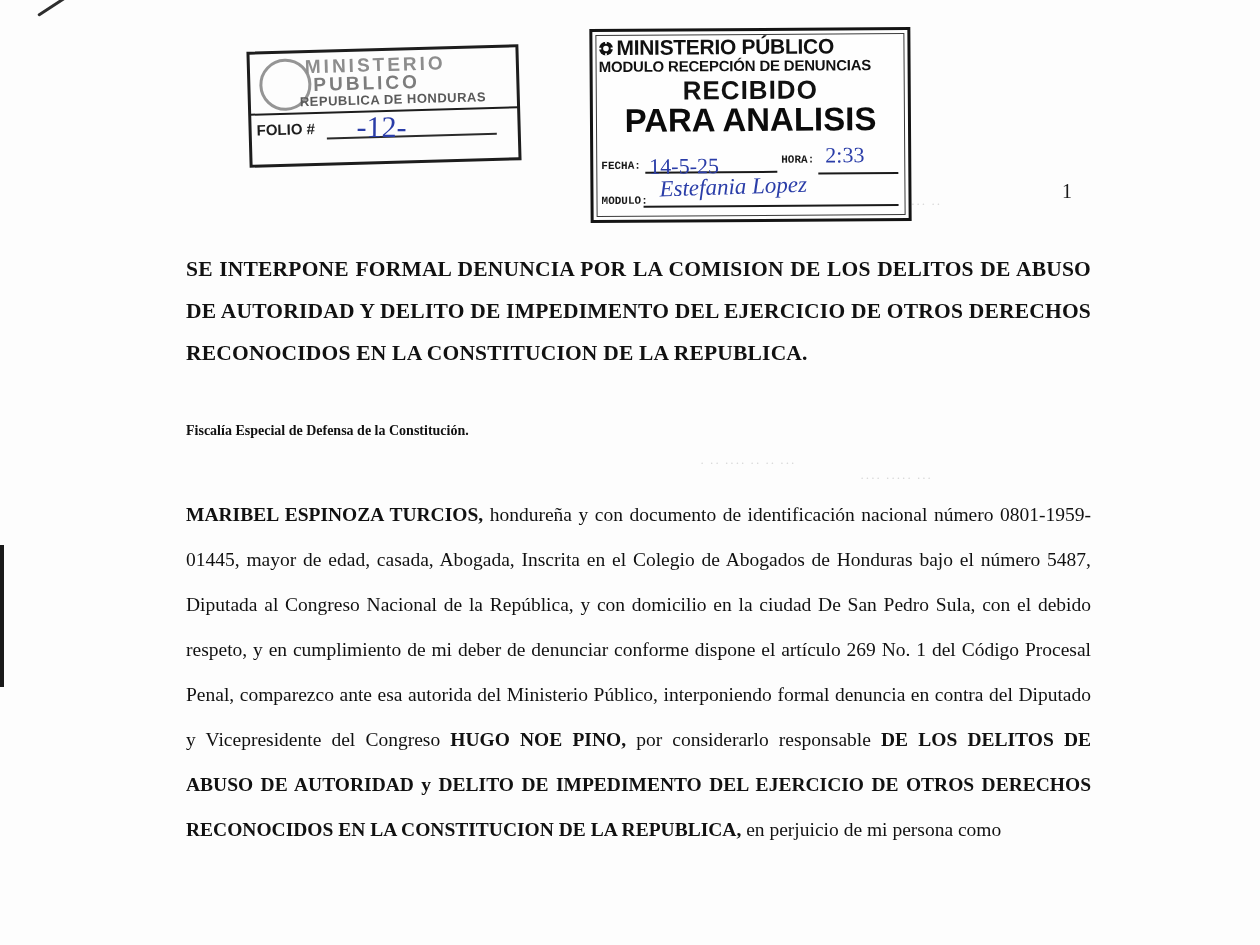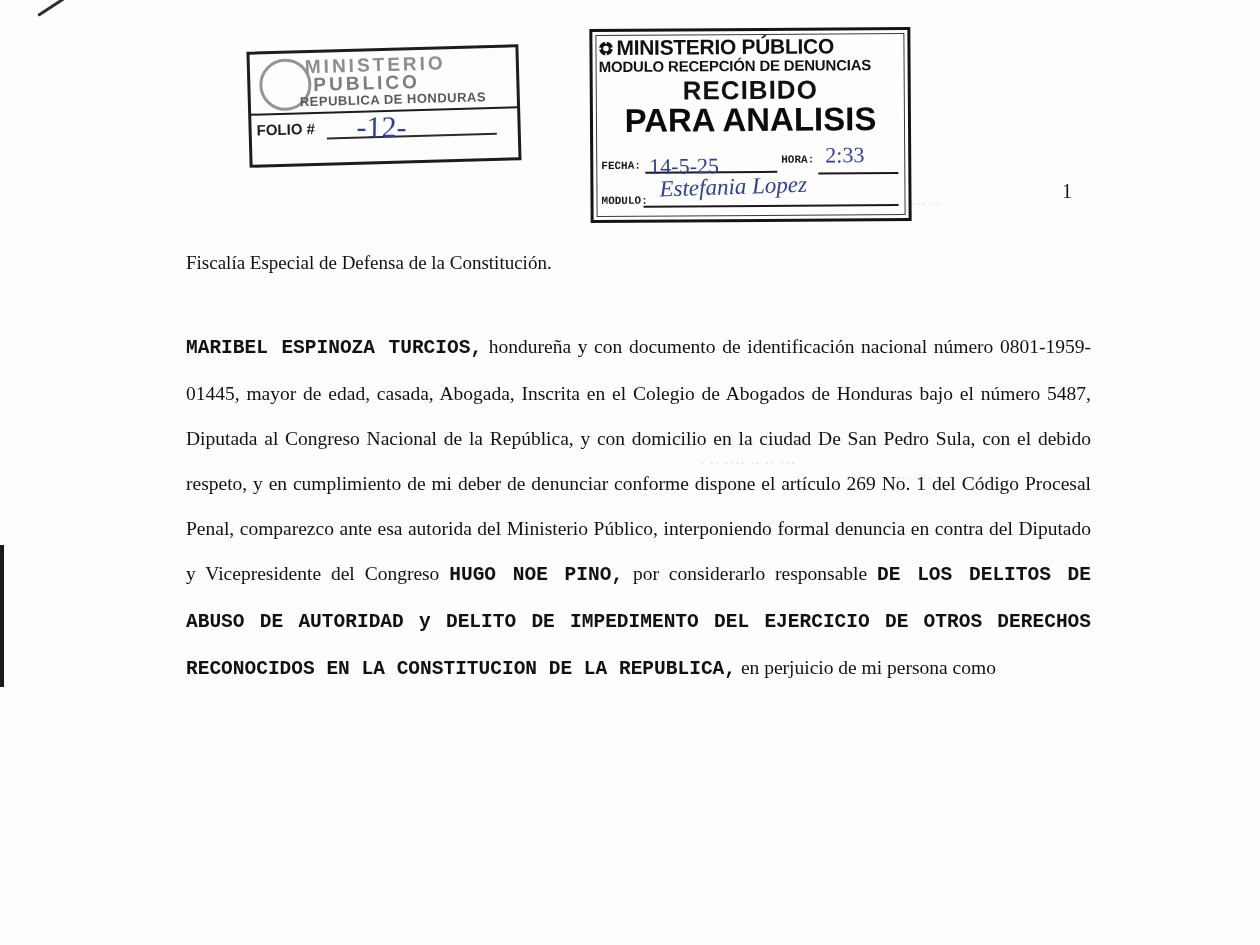--- a/index.html
+++ b/index.html
@@ -260,32 +260,33 @@
   }
   .title-block {
     font-weight: bold;
     font-size: 21.5px;
     line-height: 42px;
     text-align: justify;
     text-align-last: left;
     letter-spacing: .2px;
   }
   .addressee {
-    font-weight: normal;
-    font-size: 19px;
+    margin-top: 42px;
+    font-weight: bold;
+    font-size: 14px;
     line-height: 30px;
   }
   .para {
     margin-top: 46px;
     font-size: 19.5px;
     line-height: 45px;
     text-align: justify;
     text-align-last: left;
   }
-  .para b { font-weight: bold; font-family: Liberation Mono, monospace; }
+  .para b { font-weight: bold; }
 </style>
 </head>
 <body>
 
 <div id="page">
 
   <div class="scan-diagonal"></div>
   <div class="scan-left-edge"></div>
   <div class="ghost" style="left:700px; top:455px;">· ·· ···· ·· ·· ···</div>
   <div class="ghost" style="left:860px; top:470px;">···· ····· ···</div>
@@ -334,19 +335,20 @@
 
     <div class="fld-label" style="left:8px; top:163px;">MODULO:</div>
     <div class="rule" style="left:50px; top:174px; width:255px;"></div>
     <div class="hand-sig" style="left:66px; top:143px;">Estefania Lopez</div>
   </div>
 
   <div class="page-num">1</div>
 
   <div class="doc-body">
 
+    <div class="title-block">SE INTERPONE FORMAL DENUNCIA POR LA COMISION DE LOS DELITOS DE ABUSO DE AUTORIDAD Y DELITO DE IMPEDIMENTO DEL EJERCICIO DE OTROS DERECHOS RECONOCIDOS EN LA CONSTITUCION DE LA REPUBLICA.</div>
 
     <div class="addressee">Fiscalía Especial de Defensa de la Constitución.</div>
 
     <div class="para"><b>MARIBEL ESPINOZA TURCIOS,</b><span> hondureña y con documento de identificación nacional número 0801-1959-01445, mayor de edad, casada, Abogada, Inscrita en el Colegio de Abogados de Honduras bajo el número 5487,  Diputada al Congreso Nacional de la República, y con domicilio en la ciudad De San Pedro Sula, con el debido respeto, y en cumplimiento de mi deber de denunciar conforme dispone el artículo 269 No. 1 del Código Procesal Penal, comparezco ante esa autorida del Ministerio Público, interponiendo formal denuncia en contra del Diputado y Vicepresidente del Congreso </span><b>HUGO NOE PINO,</b><span> por considerarlo responsable </span><b>DE LOS DELITOS DE ABUSO DE AUTORIDAD y DELITO DE IMPEDIMENTO DEL EJERCICIO DE OTROS DERECHOS RECONOCIDOS EN LA CONSTITUCION DE LA REPUBLICA,</b><span> en perjuicio de mi persona como</span></div>
 
   </div>
 </div>
 
 </body></html>

